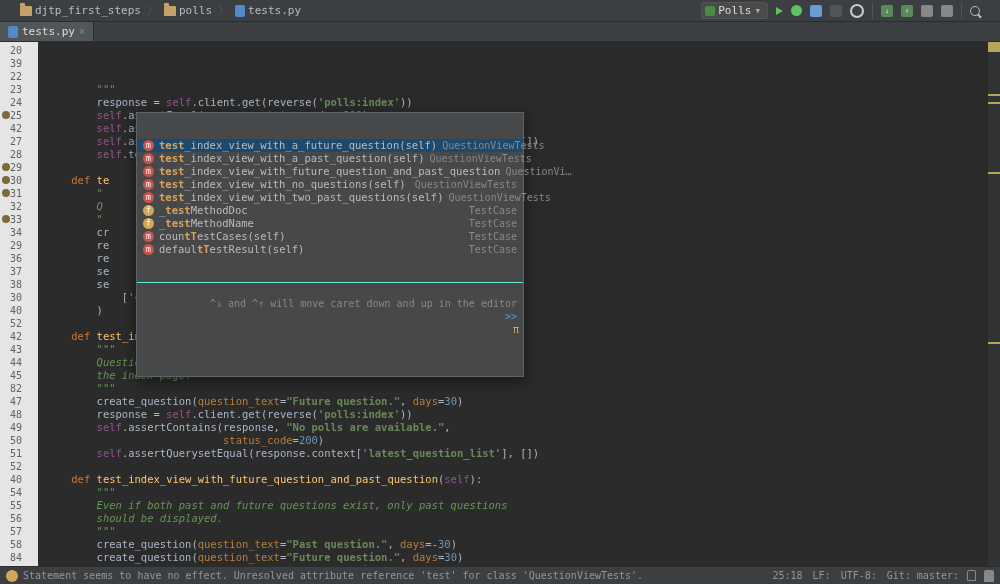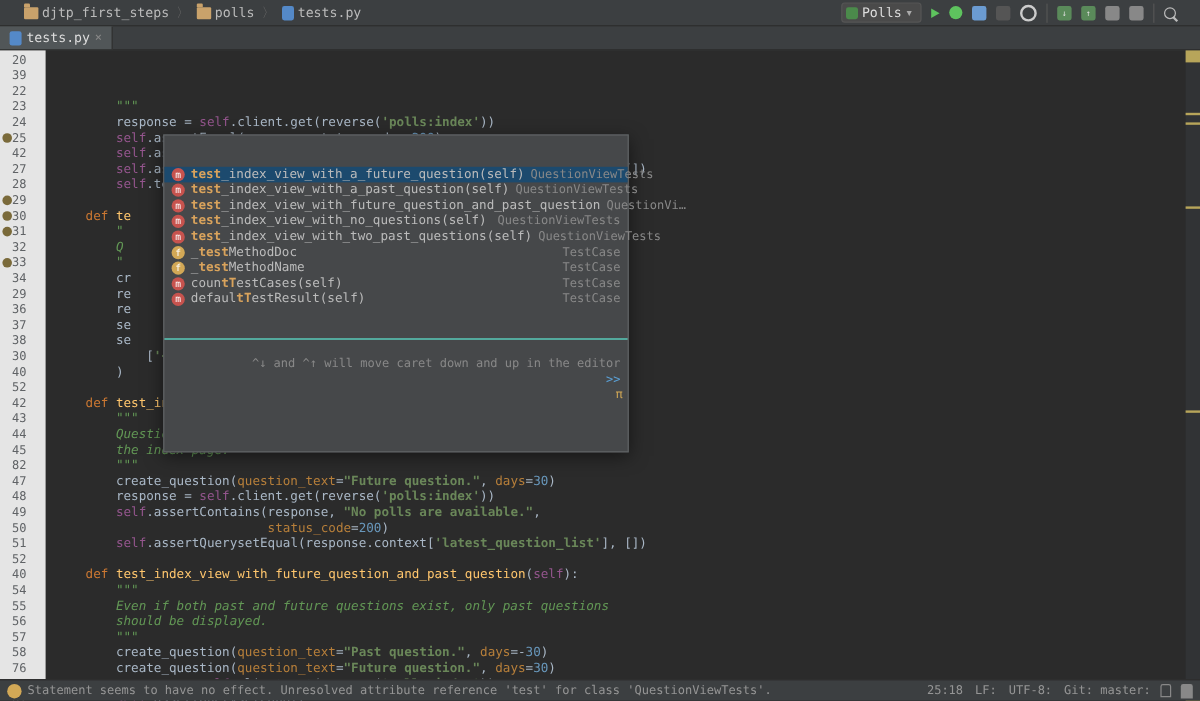--- a/index.html
+++ b/index.html
@@ -169,21 +169,21 @@
       <div>49</div>
       <div>50</div>
       <div>51</div>
       <div>52</div>
       <div>40</div>
       <div>54</div>
       <div>55</div>
       <div>56</div>
       <div>57</div>
       <div>58</div>
-      <div>76</div>
+      <div>84</div>
       <div>60</div>
       <div>61</div>
       <div class="mark" style="top: 69px;"></div>
       <div class="mark" style="top: 121px;"></div>
       <div class="mark" style="top: 134px;"></div>
       <div class="mark" style="top: 147px;"></div>
       <div class="mark" style="top: 173px;"></div>
     </div>
   <div class="code" id="code">
     

